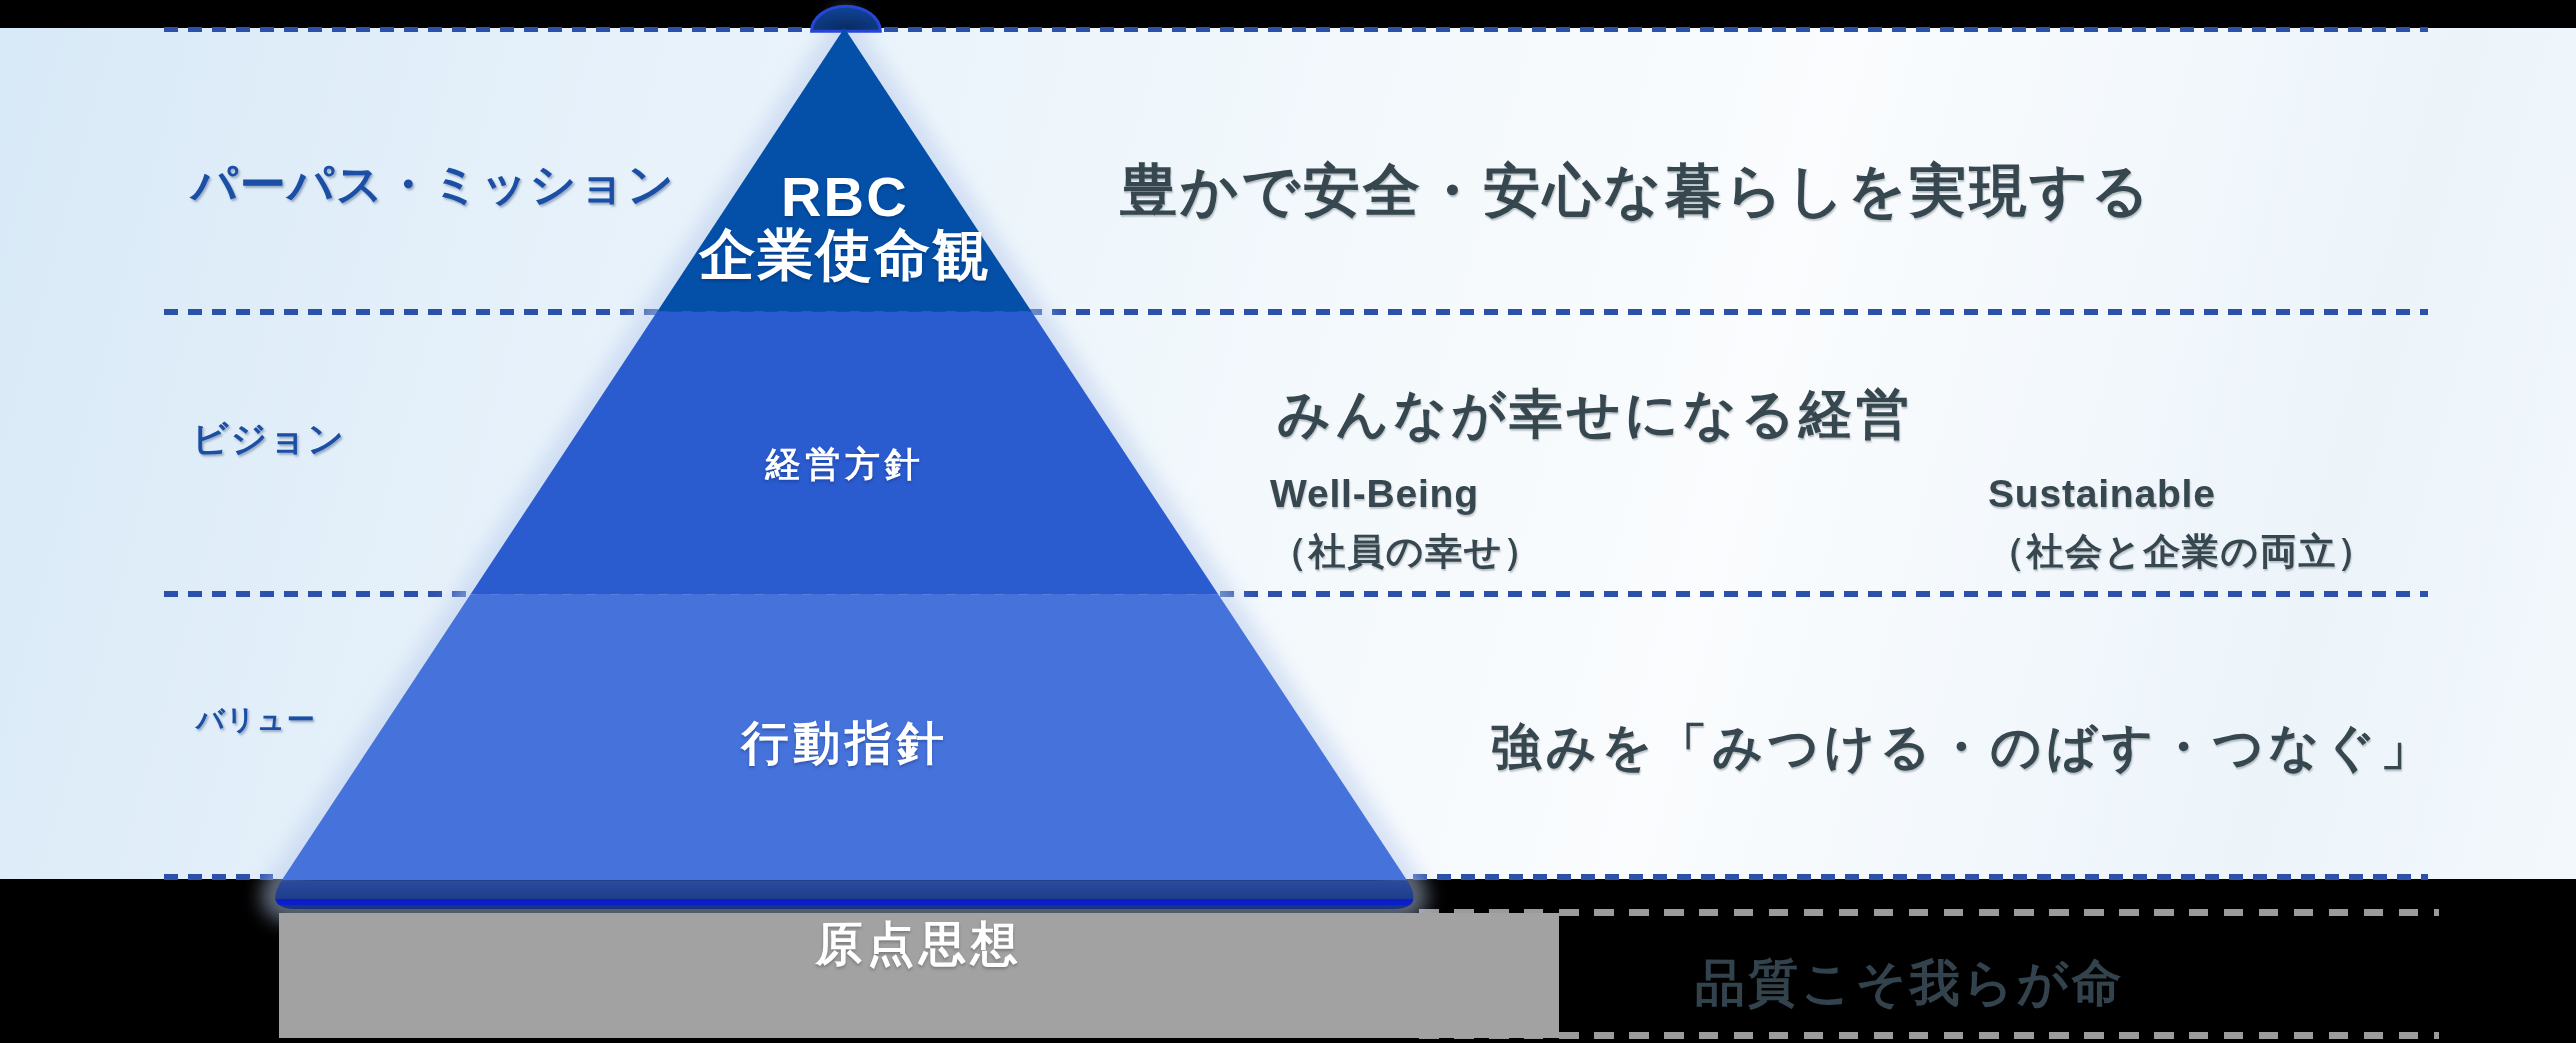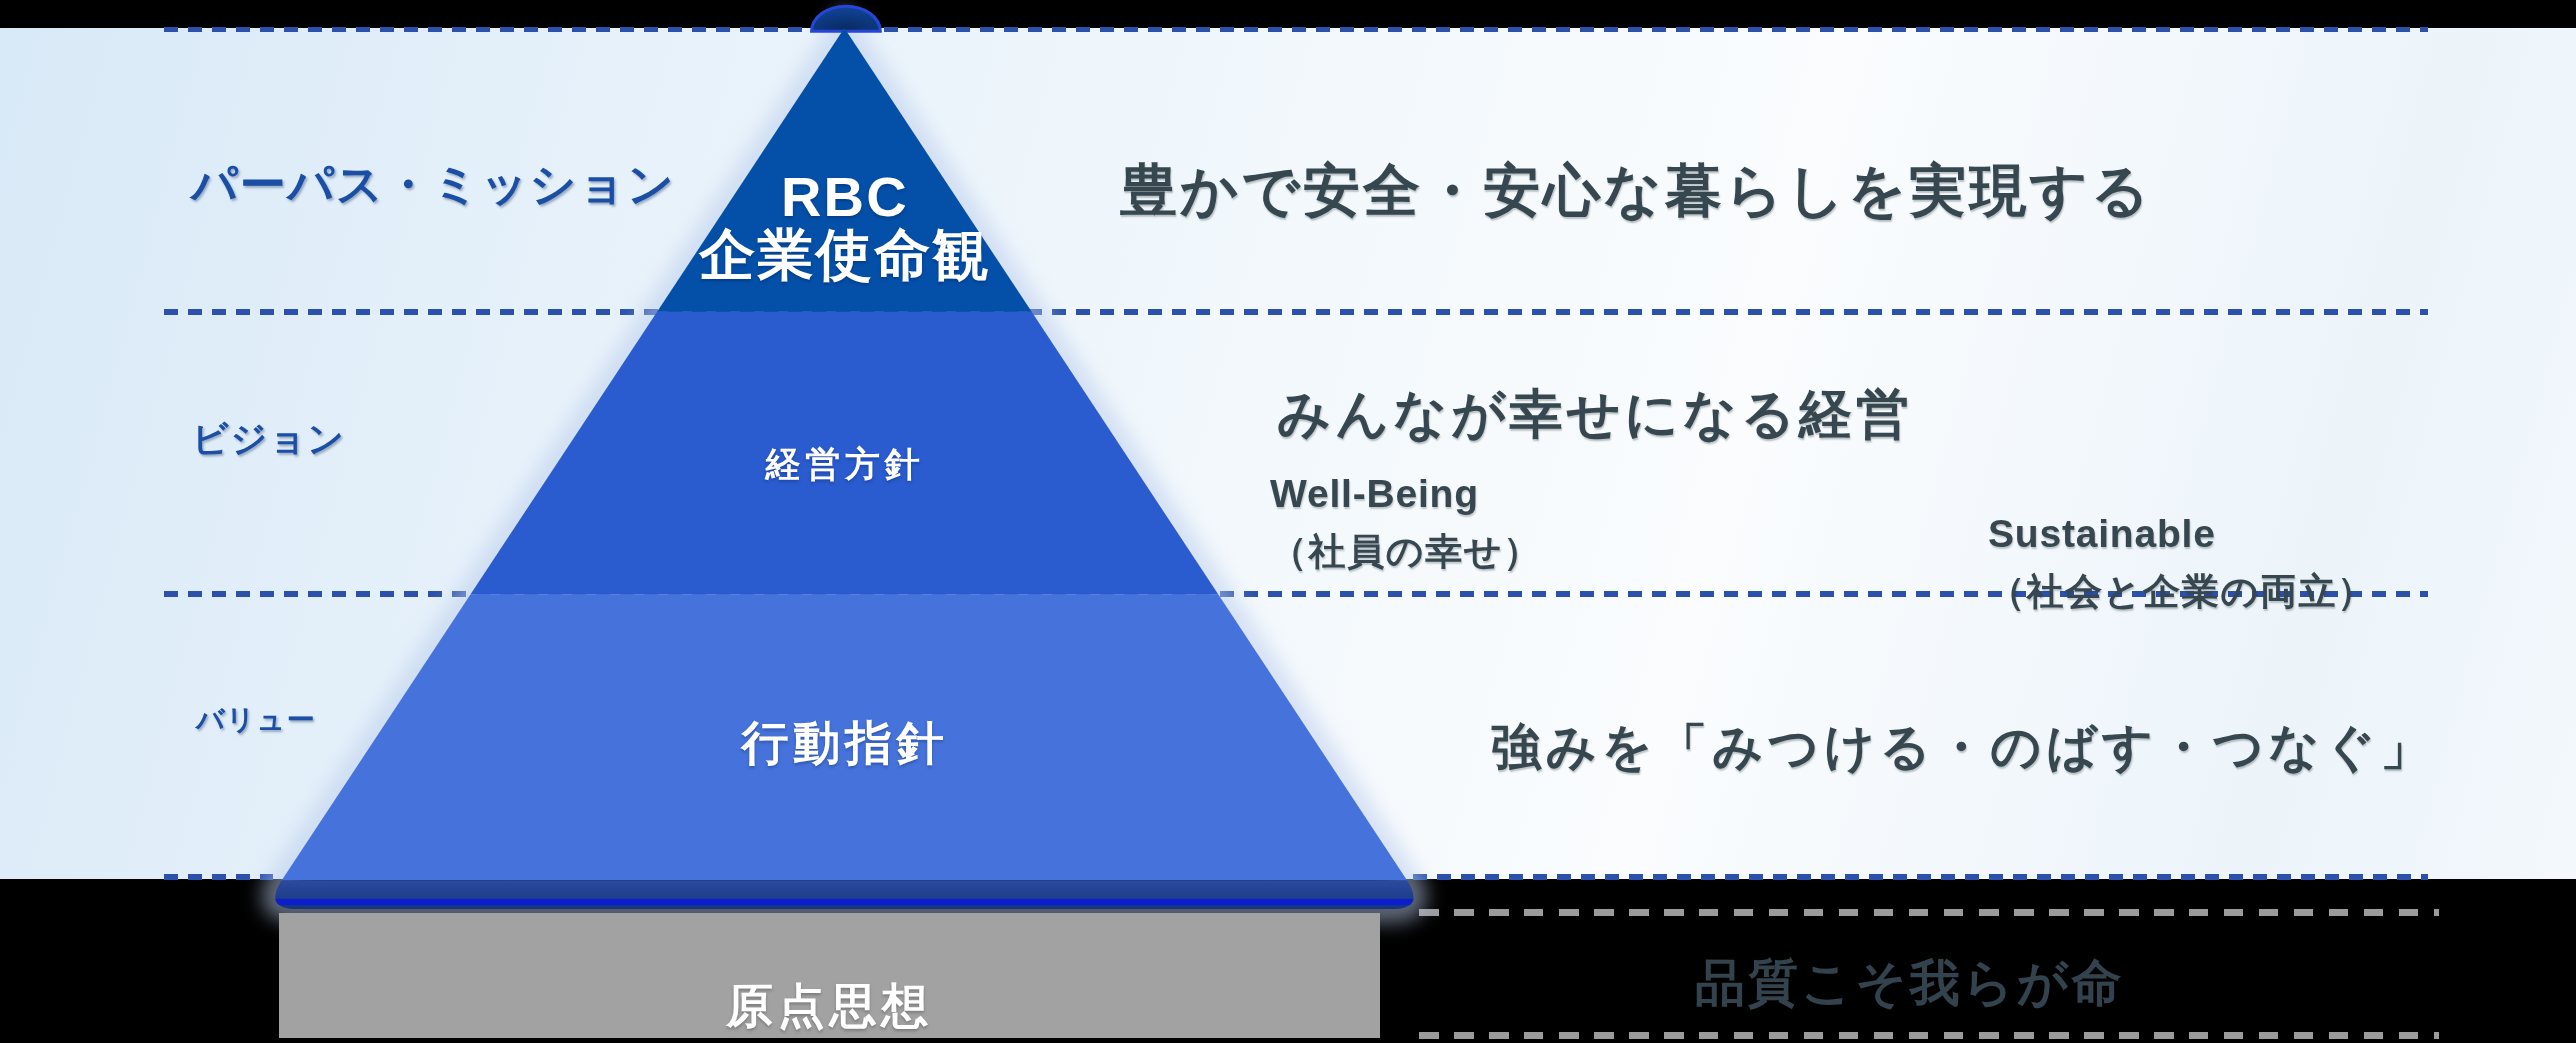--- a/index.html
+++ b/index.html
@@ -41,40 +41,40 @@
   
   .tier{
     position:absolute;left:533px;width:624px;text-align:center;color:#ffffff;
     white-space:nowrap;text-shadow:0 2.3px 3.1px rgba(0,20,70,.30);
   }
   .tier.t1{top:168px;font-size:56px;line-height:58px;letter-spacing:2.3px;}
   .tier.t2{top:441px;font-size:35px;letter-spacing:4.7px;}
   .tier.t3{top:712px;font-size:47px;letter-spacing:4.7px;}
   
   .gray-bar{
-    position:absolute;left:279px;top:913px;width:1101px;height:125px;background:#A2A2A2;
-    display:flex;align-items:flex-end;justify-content:center;
+    position:absolute;left:279px;top:913px;width:1280px;height:125px;background:#A2A2A2;
+    display:flex;align-items:flex-start;justify-content:center;
   }
   .gray-bar .lbl{
     color:#ffffff;font-size:47px;letter-spacing:4.7px;white-space:nowrap;
     text-shadow:0 2.3px 3.1px rgba(0,0,0,.25);
   }
   
   .stmt{position:absolute;color:#37474F;white-space:nowrap;text-shadow:0.8px 1.6px 1.6px rgba(30,45,55,.28);}
   .stmt.purpose{left:1120px;top:153px;font-size:57px;letter-spacing:3.1px;}
   .stmt.vision-title{left:1277px;top:379px;font-size:53px;letter-spacing:3.9px;}
   .stmt.value{left:1491px;top:714px;font-size:50px;letter-spacing:4.7px;}
   .stmt.quality{left:1651px;top:950px;font-size:50px;letter-spacing:3.1px;color:#33434E;text-shadow:none;margin-left:44px;}
   
   .pillar{position:absolute;top:472px;color:#37474F;white-space:nowrap;}
   .pillar .en{font-size:39px;letter-spacing:0.8px;text-shadow:0.8px 1.6px 1.6px rgba(30,45,55,.25);}
   .pillar .ja{font-size:37px;letter-spacing:1.6px;margin-top:11px;text-shadow:0.8px 1.6px 1.6px rgba(30,45,55,.25);}
   .pillar.p1{left:1270px;}
   .pillar.p2{left:1557px;}
-  .pillar.p3{left:1988px;margin-top:40px;}
+  .pillar.p3{left:1988px;}
 </style>
 </head>
 <body>
 
 <div class="stage">
 
   <div class="content-bg"></div>
 
   <div class="dash-blue l1"></div>
   <div class="dash-blue l2"></div>

